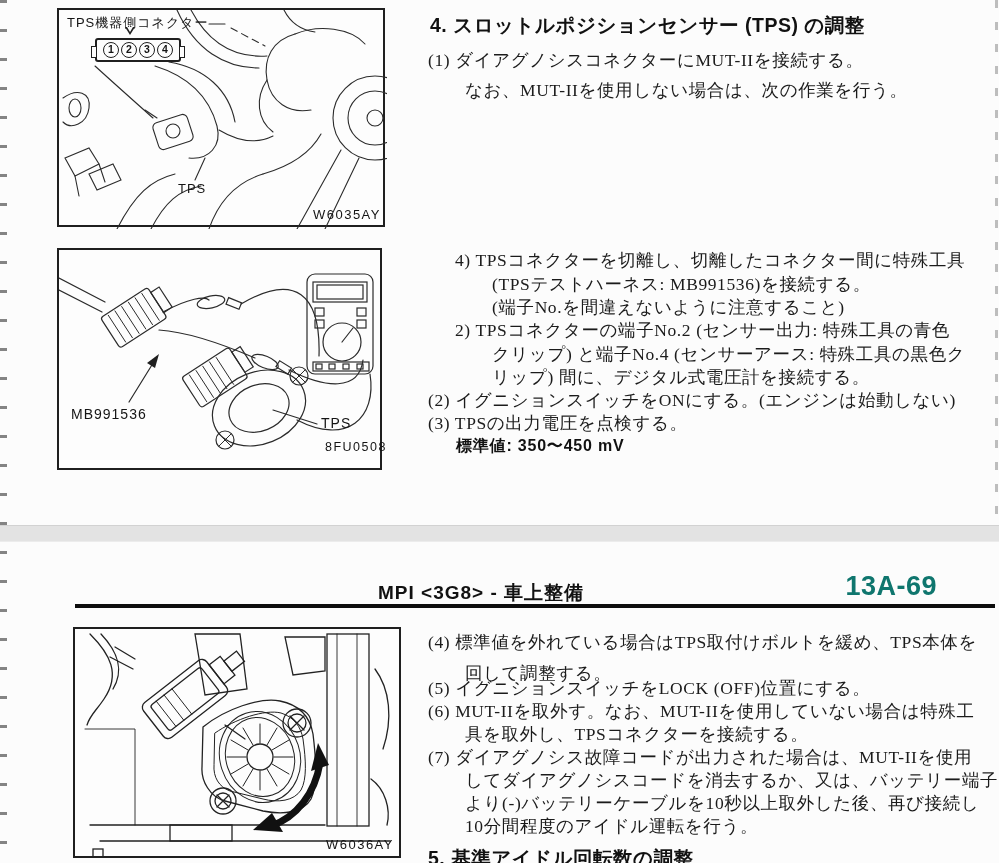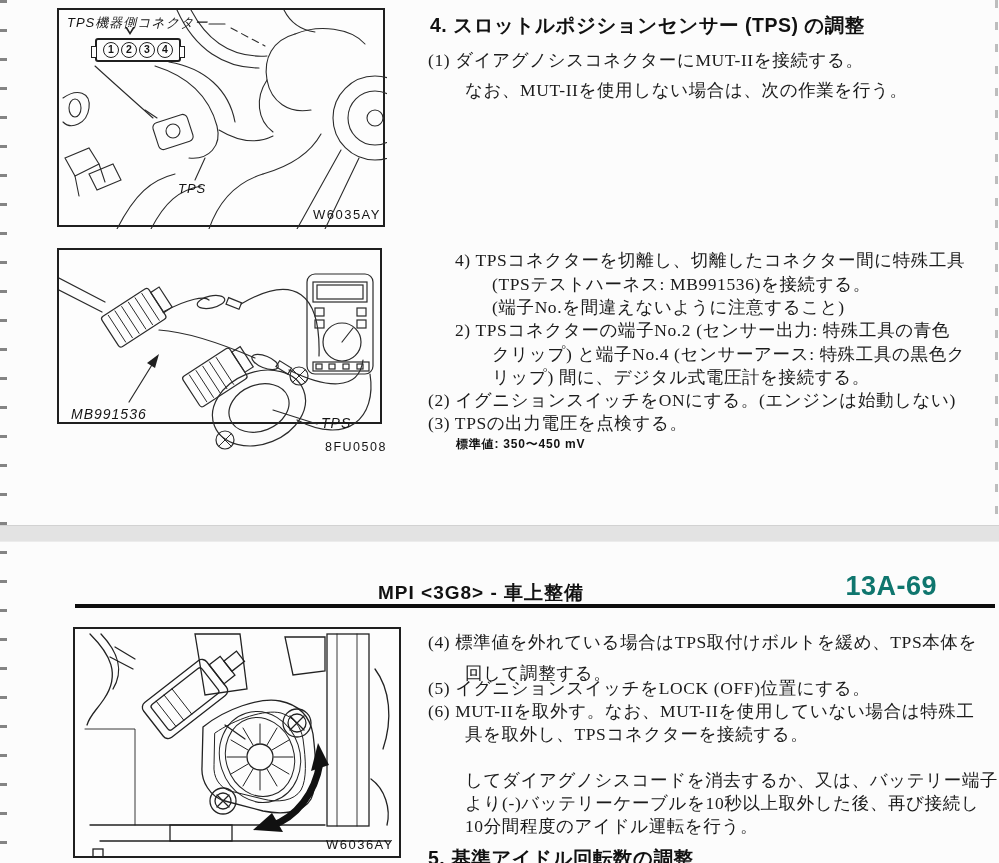--- a/index.html
+++ b/index.html
@@ -21,21 +21,21 @@
     background:repeating-linear-gradient(180deg,#8a8a8a 0 8px,transparent 8px 22px);
     opacity:.55;
   }
   
   .band { position:absolute; left:0; top:525px; width:999px; height:17px;
           background:#e3e3e3; border-top:1px solid #d2d2d2; border-bottom:1px solid #ececec; }
   
   .fig { position:absolute; border:2px solid #1f1f1f; background:#fdfdfd; }
   .fig svg { position:absolute; left:0; top:0; }
   .fig-label { position:absolute; font-family:"Liberation Sans","DejaVu Sans",sans-serif;
-               font-size:13px; letter-spacing:1px; color:#141414; white-space:nowrap;font-style:italic; }
+               font-size:13px; letter-spacing:1px; color:#141414; white-space:nowrap; }
   .fig-code  { position:absolute; font-family:"Liberation Sans","DejaVu Sans",sans-serif;
                font-size:13px; letter-spacing:1.5px; color:#141414; white-space:nowrap; }
   
   .pinbox { position:absolute; left:36px; top:28px; height:24px; padding:0 6px;
             border:2px solid #1f1f1f; border-radius:3px; display:flex; align-items:center; gap:2px;
             background:#fdfdfd; }
   .pinbox:before, .pinbox:after { content:""; position:absolute; top:6px; width:4px; height:10px;
             background:#fdfdfd; border:1.5px solid #1f1f1f; }
   .pinbox:before { left:-6px; } .pinbox:after { right:-6px; }
   .pin { width:16px; height:16px; border:1.6px solid #1f1f1f; border-radius:50%;
@@ -47,21 +47,21 @@
   .pointer:after { content:""; position:absolute; left:-3px; top:-8px; width:0; height:0;
              border-left:3px solid transparent; border-right:3px solid transparent;
              border-top:5px solid #fdfdfd; }
   
   .ln { position:absolute; white-space:nowrap; font-size:17.5px; letter-spacing:.6px; }
   .h1 { position:absolute; white-space:nowrap;
         font-family:"Liberation Sans","DejaVu Sans",sans-serif;
         font-weight:bold; font-size:19.5px; letter-spacing:.5px; color:#111; }
   .bold-note { position:absolute; white-space:nowrap;
         font-family:"Liberation Sans","DejaVu Sans",sans-serif;
-        font-weight:bold; font-size:12px; letter-spacing:.8px; color:#111; }
+        font-weight:bold; font-size:16px; letter-spacing:.8px; color:#111; }
   .hdr-title { position:absolute; white-space:nowrap;
         font-family:"Liberation Sans","DejaVu Sans",sans-serif;
         font-weight:bold; font-size:19px; letter-spacing:1px; color:#111; }
   .page-num { position:absolute; white-space:nowrap;
         font-family:"Liberation Sans","DejaVu Sans",sans-serif;
         font-weight:bold; font-size:27px; letter-spacing:.5px; color:#0f766e; }
   .rule { position:absolute; left:75px; top:604px; width:920px; height:4px; background:#0d0d0d; }
 </style>
 </head>
 <body>
@@ -112,21 +112,21 @@
     <div class="pinbox">
       <span class="pin">1</span>
       <span class="pin">2</span>
       <span class="pin">3</span>
       <span class="pin">4</span>
     </div>
     <div class="fig-label" style="left:119px;top:171px;">TPS</div>
     <div class="fig-code" style="right:2px;bottom:3px;">W6035AY</div>
   </div>
 
-  <div class="fig" style="left:57px;top:248px;width:325px;height:176px;">
+  <div class="fig" style="left:57px;top:248px;width:325px;height:222px;">
     <svg width="325" height="222" viewBox="0 0 325 222">
       <g stroke="#2b2b2b" stroke-width="1.2" fill="none" stroke-linecap="round">
 
         <path d="M0,28 L46,52"></path>
         <path d="M0,40 L43,62"></path>
 
         <g transform="rotate(-33 75 70)">
           <rect x="48" y="50" width="56" height="36" rx="3"></rect>
           <rect x="104" y="56" width="10" height="24"></rect>
           <path d="M56,52 L56,84 M64,52 L64,84 M72,52 L72,84 M80,52 L80,84 M88,52 L88,84 M96,52 L96,84" stroke-width="0.9"></path>
@@ -251,18 +251,19 @@
       <polygon points="208,203 197,184 178,201" fill="#111"></polygon>
     </svg>
     <div class="fig-code" style="right:5px;bottom:4px;">W6036AY</div>
   </div>
 
   <div class="ln" style="left:428px;top:630px;">(4) 標準値を外れている場合はTPS取付けボルトを緩め、TPS本体を</div>
   <div class="ln" style="left:465px;top:629px;margin-top:32px;">回して調整する。</div>
   <div class="ln" style="left:428px;top:676px;">(5) イグニションスイッチをLOCK (OFF)位置にする。</div>
   <div class="ln" style="left:428px;top:699px;">(6) MUT-IIを取外す。なお、MUT-IIを使用していない場合は特殊工</div>
   <div class="ln" style="left:465px;top:722px;">具を取外し、TPSコネクターを接続する。</div>
+  <div class="ln" style="left:428px;top:745px;">(7) ダイアグノシス故障コードが出力された場合は、MUT-IIを使用</div>
   <div class="ln" style="left:465px;top:768px;">してダイアグノシスコードを消去するか、又は、バッテリー端子</div>
   <div class="ln" style="left:465px;top:791px;">より(-)バッテリーケーブルを10秒以上取外した後、再び接続し</div>
   <div class="ln" style="left:465px;top:814px;">10分間程度のアイドル運転を行う。</div>
   <div class="h1" style="left:428px;top:845px;">5. 基準アイドル回転数の調整</div>
 
 </div>
 
 </body></html>

